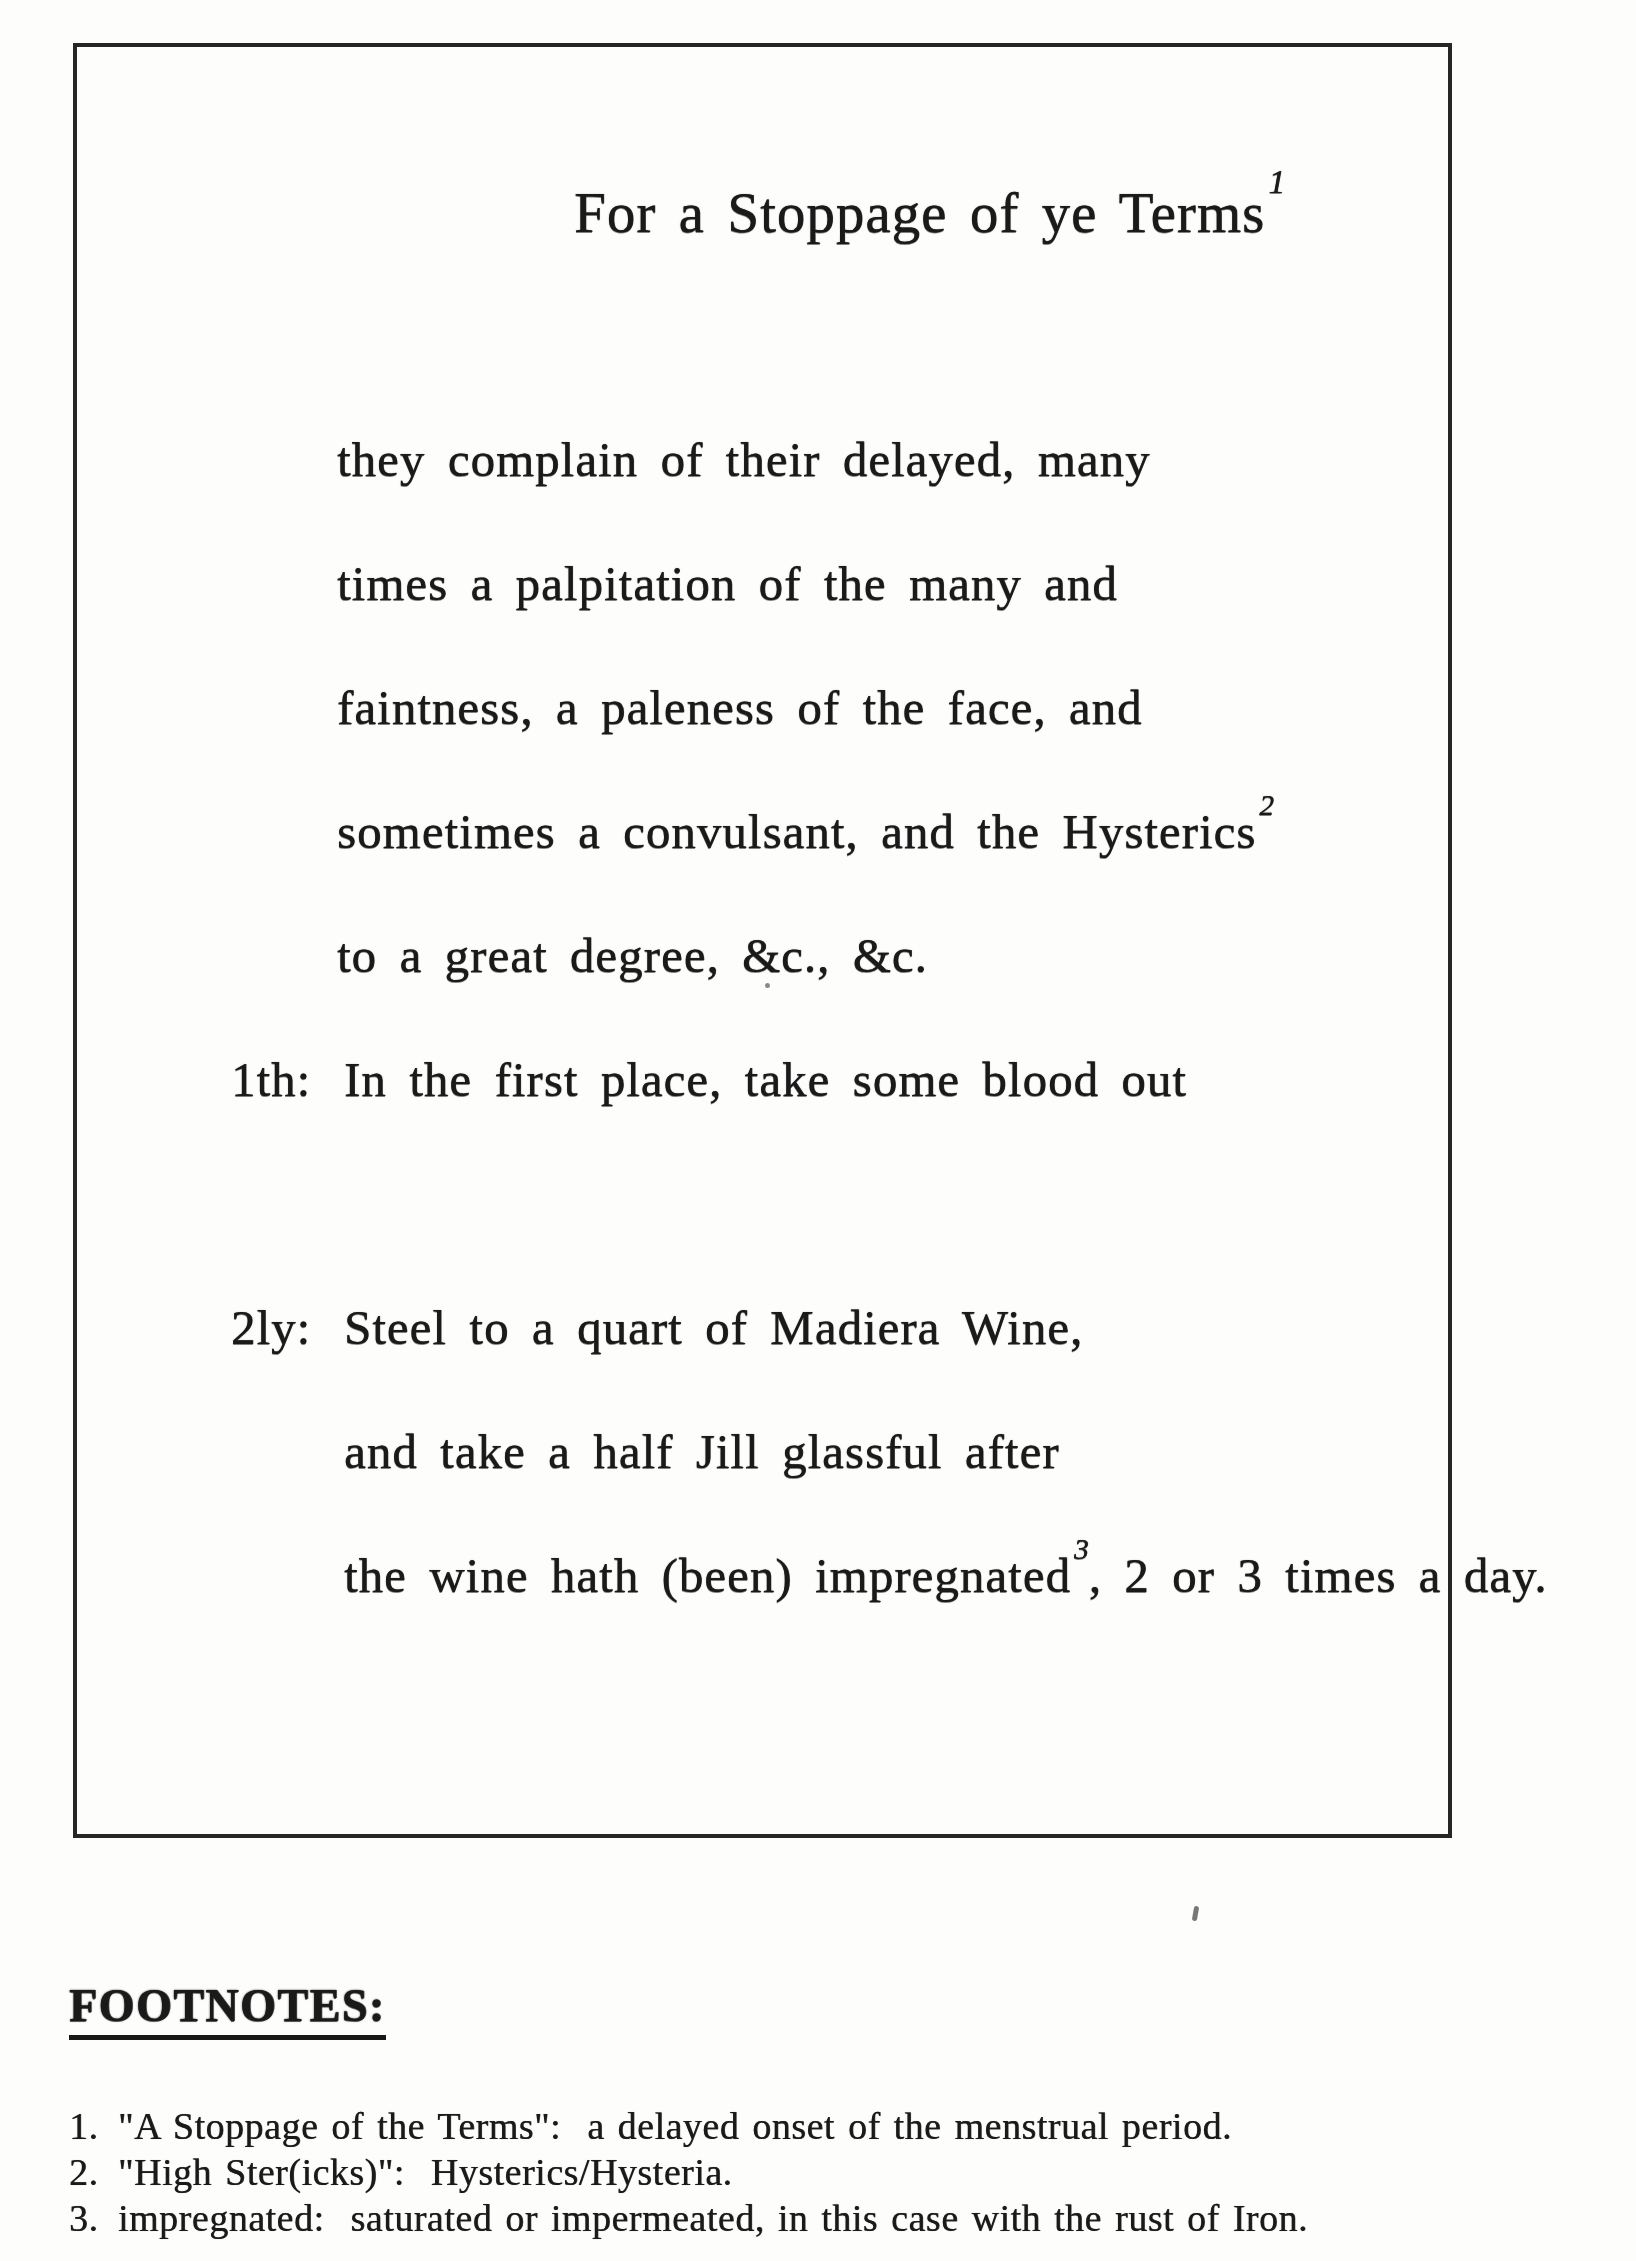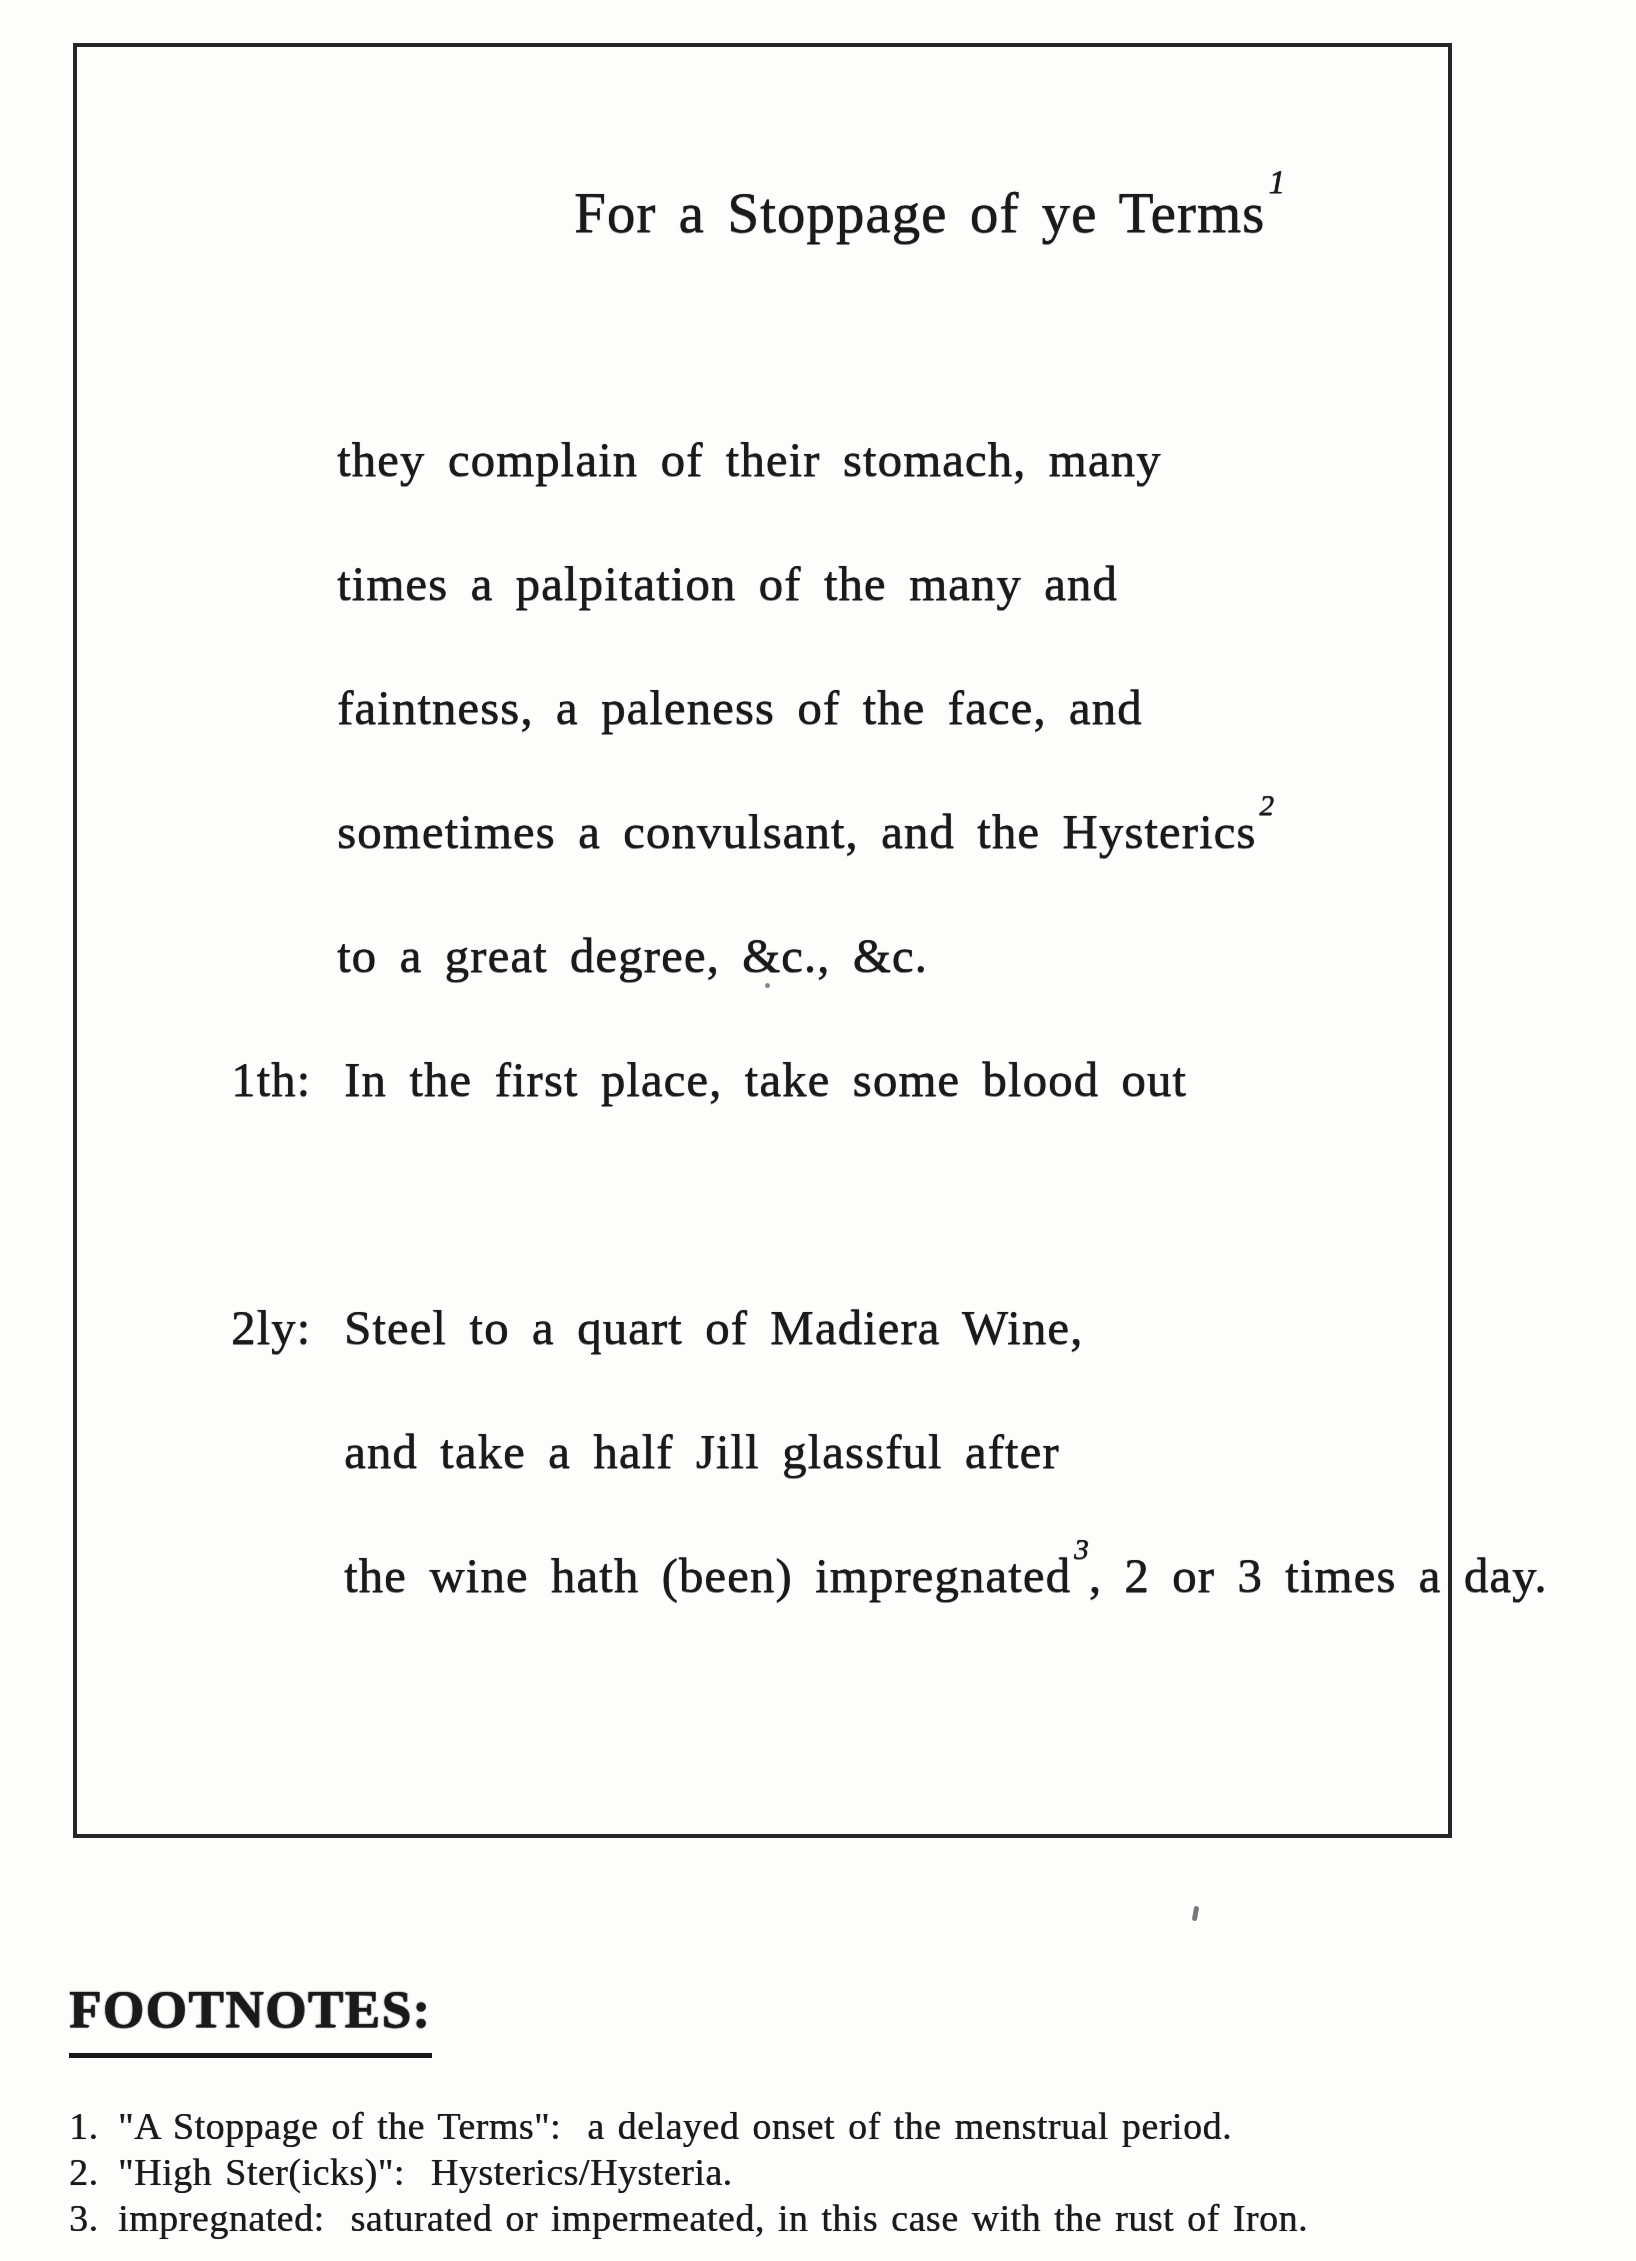--- a/index.html
+++ b/index.html
@@ -49,24 +49,24 @@
     font-size: 60%;
     position: relative;
     top: -0.55em;
     margin-left: 3px;
     letter-spacing: 0;
   }
   .footnotes-heading {
     position: absolute;
     left: 69px;
     top: 1979px;
-    font-size: 53px;
+    font-size: 46px;
     font-weight: bold;
     letter-spacing: 1.5px;
-    padding-bottom: 14px;
+    padding-bottom: 3px;
     border-bottom: 5.6px solid #181818;
     text-shadow: 0 0 2px rgba(15,15,15,.85), 1px 0 0.5px rgba(15,15,15,.7), 0 1px 0.5px rgba(15,15,15,.6);
   }
   .fn-item {
     position: absolute;
     left: 69px;
     font-size: 38px;
     white-space: pre;
     letter-spacing: 0.5px;
     word-spacing: 3px;
@@ -98,21 +98,21 @@
 </head>
 <body>
 
 <div class="page">
 
   <div class="frame">
 
     <div class="doc-title"><span>For a Stoppage of ye Terms</span><sup class="ssup">1</sup></div>
 
 
-    <div class="doc-line l-para" style="top:386px"><span>they complain of their stomach, many</span></div>
+    <div class="doc-line l-para" style="top:386px"><span>they complain of their delayed, many</span></div>
 
     <div class="doc-line l-para" style="top:510px"><span>times a palpitation of the many and</span></div>
 
     <div class="doc-line l-para" style="top:634px"><span>faintness, a paleness of the face, and</span></div>
 
     <div class="doc-line l-para" style="top:758px"><span>sometimes a convulsant, and the Hysterics</span><sup class="ssup">2</sup></div>
 
     <div class="doc-line l-para" style="top:882px"><span>to a great degree, &amp;c., &amp;c.</span></div>
 
     <div class="doc-line l-item" style="top:1006px"><span class="ol-label">1th:</span><span>In the first place, take some blood out</span></div>

